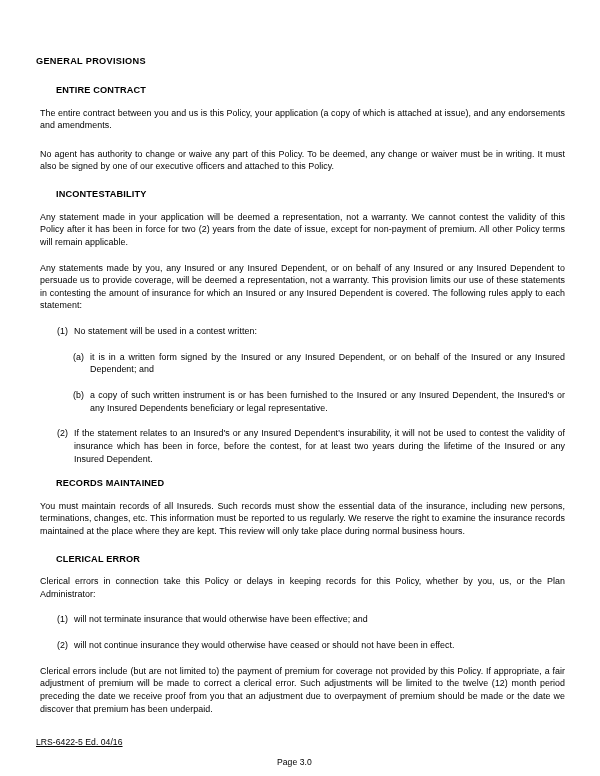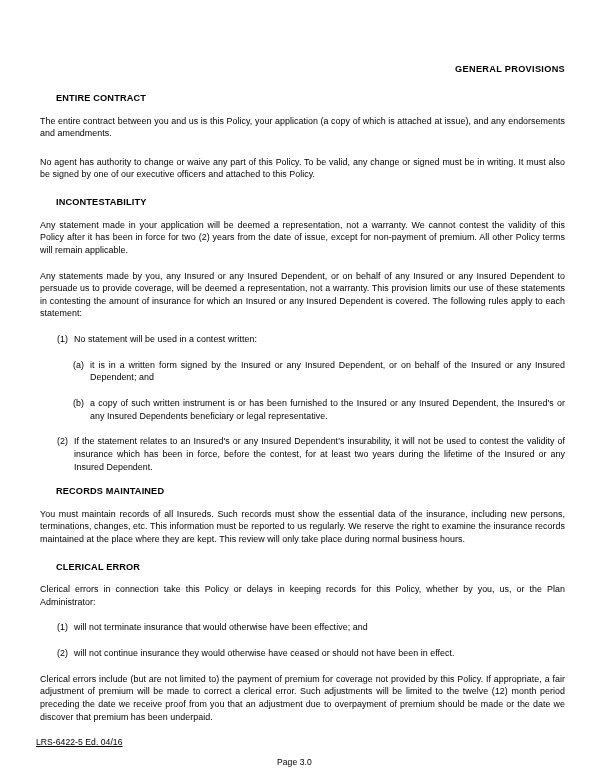--- a/index.html
+++ b/index.html
@@ -23,25 +23,25 @@
     padding: 0;
     overflow: hidden;
   }
   .content {
     position: absolute;
     left: 36px;
     top: 56px;
     width: 529px;
   }
   .doc-title {
-    text-align: right;
+    text-align: left;
     font-size: 9.2px;
     font-weight: bold;
     letter-spacing: 0.3px;
-    margin: 8px 0 18px 0;
+    margin: 0 0 18px 0;
     line-height: 1.2;
   }
   .section-heading {
     font-size: 9.2px;
     font-weight: bold;
     letter-spacing: 0.15px;
     margin: 0 0 10px 0;
     line-height: 1.25;
     padding-left: 20px;
   }
@@ -126,21 +126,21 @@
   <div class="content">
 
     <div class="doc-title">GENERAL PROVISIONS</div>
 
     <div>
       <div class="section-heading">ENTIRE CONTRACT</div>
       <p class="para">The entire contract between you and us is this Policy, your application (a copy of which is attached at issue), and any endorsements and amendments.</p>
     </div>
 
     <div class="heading-gap">
-      <p class="para">No agent has authority to change or waive any part of this Policy.  To be valid, any change or signed must be in writing.  It must also be signed by one of our executive officers and attached to this Policy.</p>
+      <p class="para">No agent has authority to change or waive any part of this Policy.  To be deemed, any change or waiver must be in writing.  It must also be signed by one of our executive officers and attached to this Policy.</p>
     </div>
 
     <div class="heading-gap">
       <div class="section-heading">INCONTESTABILITY</div>
       <p class="para">Any statement made in your application will be deemed a representation, not a warranty.  We cannot contest the validity of this Policy after it has been in force for two (2) years from the date of issue, except for non-payment of premium.  All other Policy terms will remain applicable.</p>
       <p class="para">Any statements made by you, any Insured or any Insured Dependent, or on behalf of any Insured or any Insured Dependent to persuade us to provide coverage, will be deemed a representation, not a warranty.  This provision limits our use of these statements in contesting the amount of insurance for which an Insured or any Insured Dependent is covered.  The following rules apply to each statement:</p>
 
       <ul class="list">
         <li class="list-item lvl1">
           <span class="marker">(1)</span>

